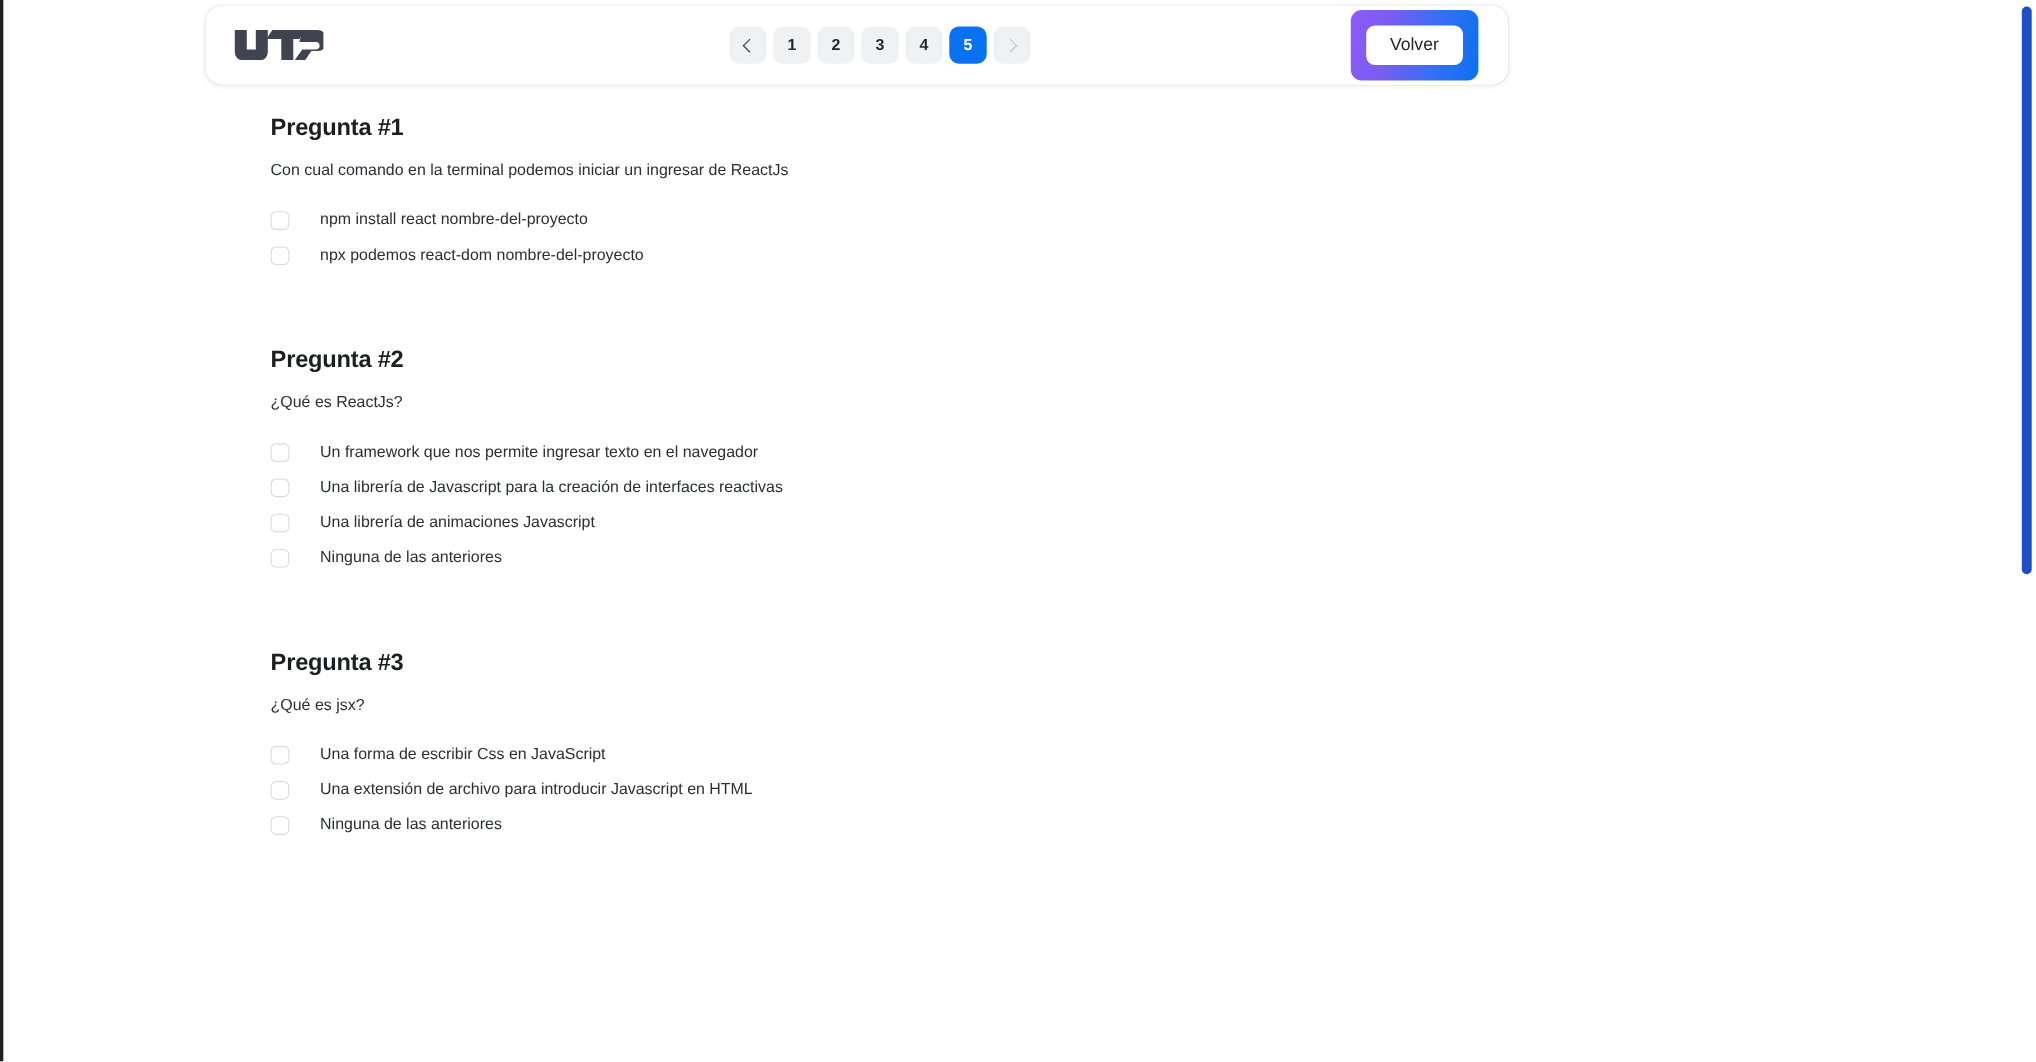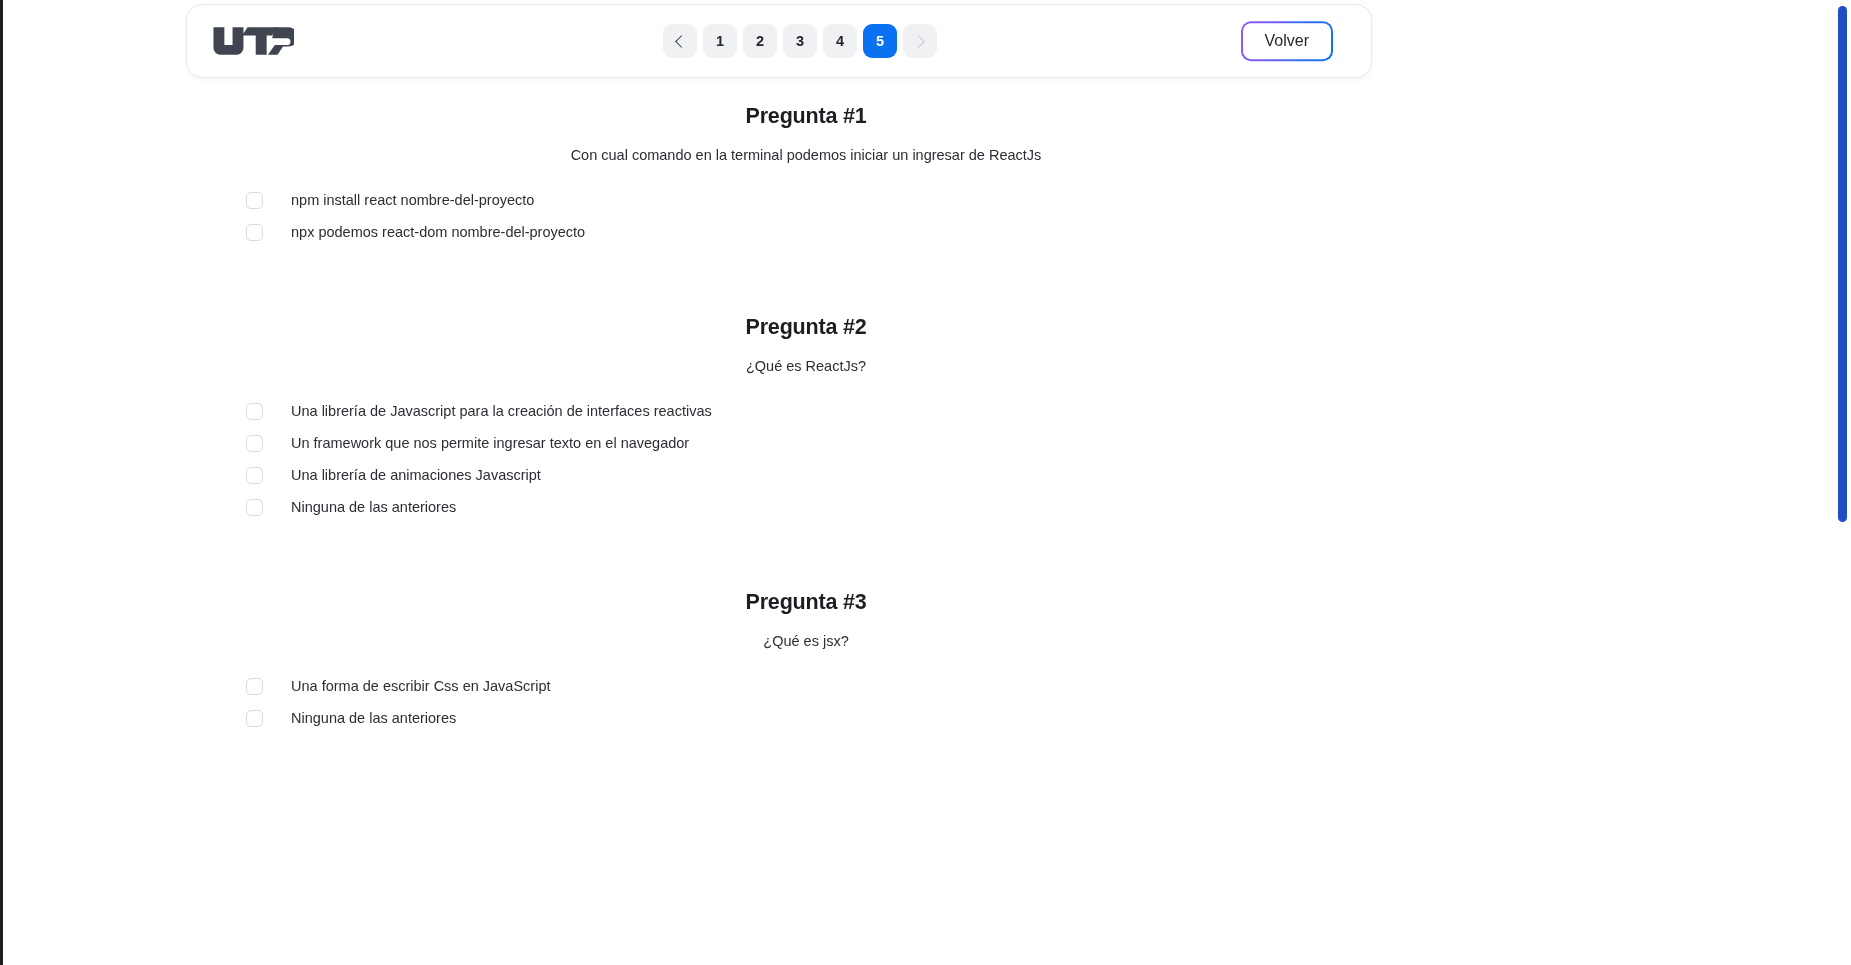--- a/index.html
+++ b/index.html
@@ -123,24 +123,24 @@
     width: 9px; height: 9px;
     border-top: 1.7px solid currentColor;
     border-right: 1.7px solid currentColor;
   }
   .pg-chev.left  { transform: rotate(-135deg); margin-left: 3px; }
   .pg-chev.right { transform: rotate(45deg);   margin-right: 3px; }
 
   
   .volver-wrap {
     position: absolute;
-    right: 38px;
+    right: 27px;
     top: 50%;
     transform: translateY(-50%);
-    padding: 2px;
+    padding: 14px;
     border-radius: 10px;
     background: linear-gradient(100deg, #8b5cf6 0%, #7b5cf0 28%, #3b6ef5 62%, #0a72f0 100%);
     display: inline-block;
   }
   .volver {
     display: block;
     background: #ffffff;
     border: none;
     border-radius: 8px;
     padding: 7px 22px;
@@ -150,21 +150,20 @@
     cursor: pointer;
     line-height: 1.35;
   }
 
   
   .quiz {
     position: absolute;
     left: 246px;
     top: 104px;
     width: 1120px;
-    text-align: center;
   }
   .question-block { margin-bottom: 27px; }
   .q-title {
     font-family: "Liberation Sans", sans-serif;
     font-size: 21.5px;
     font-weight: 700;
     color: #1c1e22;
     margin: 0 0 18px 0;
     letter-spacing: -0.2px;
   }
@@ -258,25 +257,25 @@
     </section>
 
     <div class="q-gap-1"></div>
 
     <section class="question-block">
       <h2 class="q-title">Pregunta #2</h2>
       <p class="q-prompt">¿Qué es ReactJs?</p>
       <div class="options">
         <label class="option-row">
           <span class="cbox"></span>
+          <span class="opt-label">Un framework que nos permite ingresar texto en el navegador</span>
+        </label>
+        <label class="option-row">
+          <span class="cbox"></span>
           <span class="opt-label">Una librería de Javascript para la creación de interfaces reactivas</span>
-        </label>
-        <label class="option-row">
-          <span class="cbox"></span>
-          <span class="opt-label">Un framework que nos permite ingresar texto en el navegador</span>
         </label>
         <label class="option-row">
           <span class="cbox"></span>
           <span class="opt-label">Una librería de animaciones Javascript</span>
         </label>
         <label class="option-row">
           <span class="cbox"></span>
           <span class="opt-label">Ninguna de las anteriores</span>
         </label>
       </div>
@@ -287,20 +286,24 @@
     <section class="question-block">
       <h2 class="q-title">Pregunta #3</h2>
       <p class="q-prompt">¿Qué es jsx?</p>
       <div class="options">
         <label class="option-row">
           <span class="cbox"></span>
           <span class="opt-label">Una forma de escribir Css en JavaScript</span>
         </label>
         <label class="option-row">
           <span class="cbox"></span>
+          <span class="opt-label">Una extensión de archivo para introducir Javascript en HTML</span>
+        </label>
+        <label class="option-row">
+          <span class="cbox"></span>
           <span class="opt-label">Ninguna de las anteriores</span>
         </label>
       </div>
     </section>
 
   </div>
 </div>
 
 <div class="scrollbar-track">
   <div class="scrollbar-thumb"></div>

